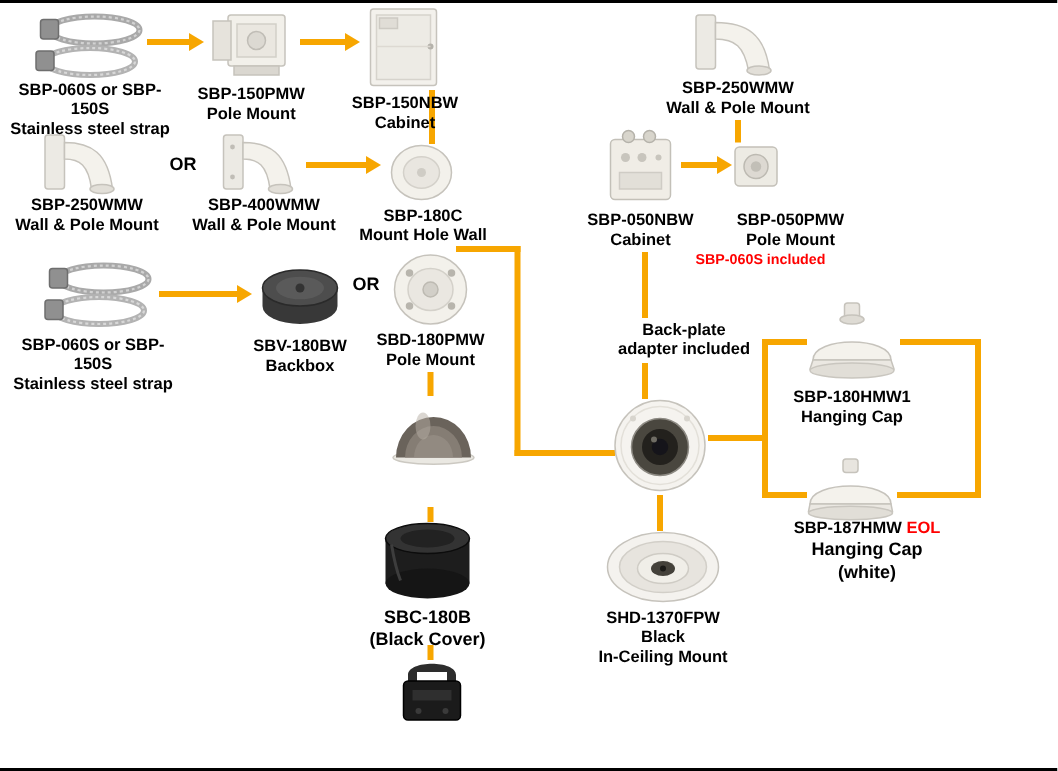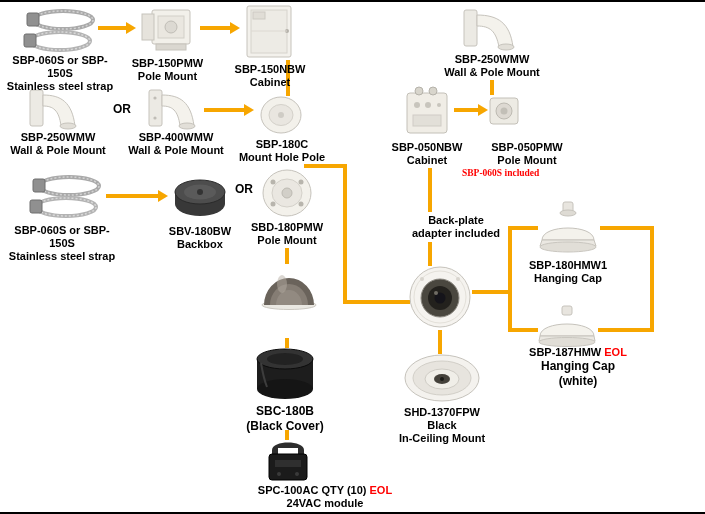--- a/index.html
+++ b/index.html
@@ -8,21 +8,21 @@
     position:relative; width:705px; height:514px; background:#fff;
     border-top:2px solid #000; border-bottom:2px solid #000;
     font-family:"Liberation Sans", sans-serif; overflow:hidden;
   }
   .img { position:absolute; }
   .img svg { width:100%; height:100%; display:block; }
   .lbl { position:absolute; text-align:center; font-weight:bold; font-size:11px; line-height:13px; color:#000; }
   .lbl .big { font-size:12px; line-height:15px; }
   .or { position:absolute; text-align:center; font-weight:bold; font-size:12px; color:#000; }
   .red { color:var(--red,#ff0000); }
-  .note-red { position:absolute; text-align:left; font-weight:bold; font-size:9.5px; color:var(--red,#ff0000);font-family:Liberation Serif, serif; }
+  .note-red { position:absolute; text-align:center; font-weight:bold; font-size:9.5px; color:var(--red,#ff0000); }
   .hl { position:absolute; height:4px; background:var(--accent,#F7A600); }
   .vl { position:absolute; width:4px; background:var(--accent,#F7A600); }
   .ah { position:absolute; width:0; height:0;
         border-top:6px solid transparent; border-bottom:6px solid transparent;
         border-left:10px solid var(--accent,#F7A600); }
 </style>
 </head>
 <body>
 
 <div id="diagram">
@@ -282,21 +282,21 @@
 
   <div class="or" style="left:104px;top:100px;width:36px">OR</div>
 
   <div class="lbl" style="left:128px;top:129px;width:96px">
     <div>SBP-400WMW</div>
     <div>Wall &amp; Pole Mount</div>
   </div>
 
   <div class="lbl" style="left:234px;top:136px;width:96px">
     <div>SBP-180C</div>
-    <div>Mount Hole Pole</div>
+    <div>Mount Hole Wall</div>
   </div>
 
   <div class="lbl" style="left:389px;top:139px;width:76px">
     <div>SBP-050NBW</div>
     <div>Cabinet</div>
   </div>
 
   <div class="lbl" style="left:487px;top:139px;width:80px">
     <div>SBP-050PMW</div>
     <div>Pole Mount</div>
@@ -344,21 +344,14 @@
     <div class="big">SBC-180B</div>
     <div class="big">(Black Cover)</div>
   </div>
 
   <div class="lbl" style="left:392px;top:404px;width:100px">
     <div>SHD-1370FPW</div>
     <div>Black</div>
     <div>In-Ceiling Mount</div>
   </div>
 
-  <div class="lbl" style="left:240px;top:482px;width:170px">
-    <div>
-      <span>SPC-100AC QTY (10)</span>
-      <span class="red">EOL</span>
-    </div>
-    <div>24VAC module</div>
-  </div>
 
 </div>
 
 </body></html>

